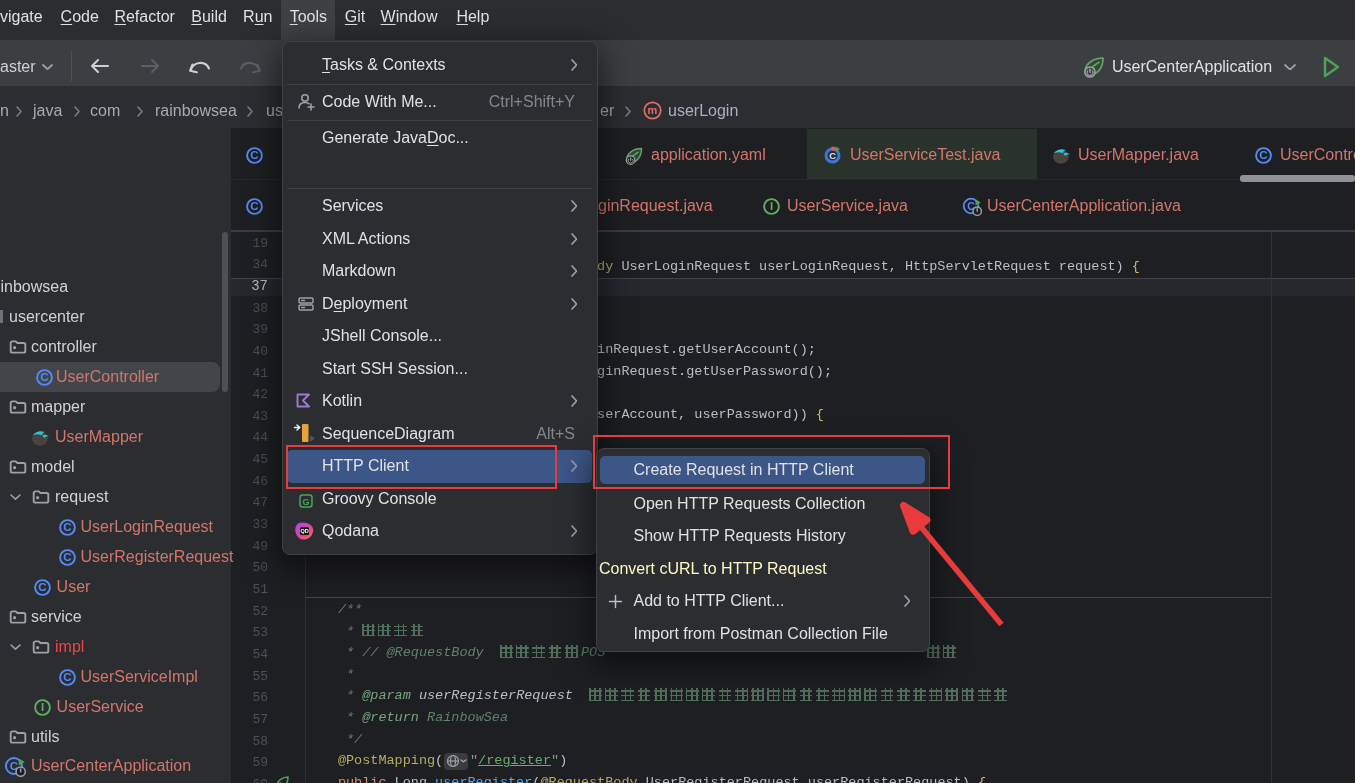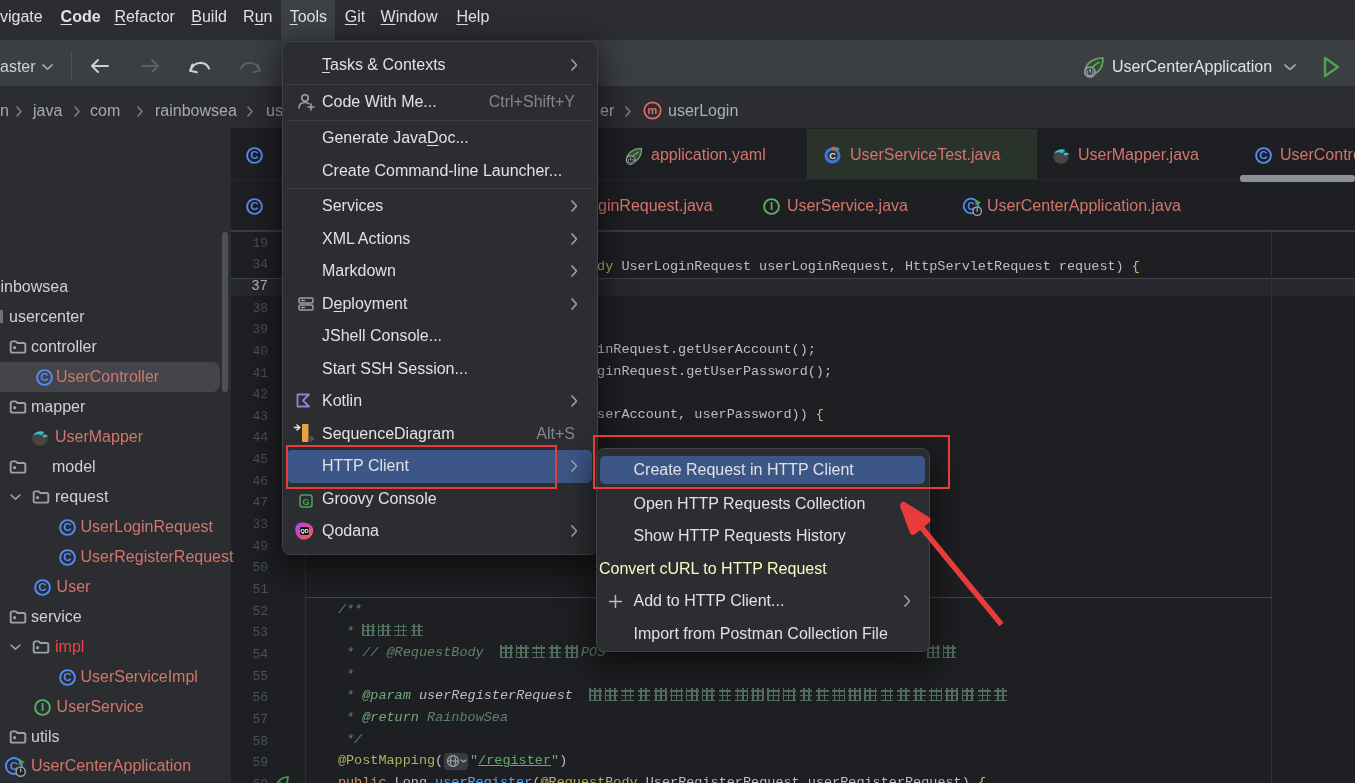--- a/index.html
+++ b/index.html
@@ -25,21 +25,21 @@
 </style></head><body>
 <div id="app">
 
 <div class="abs" style="left:0;top:0;width:1355px;height:40px;background:#2b2d30;"></div>
 <div class="abs" style="left:281px;top:0;width:54px;height:40px;background:#3e4144;"></div>
 <div class="abs" style="left:0;top:40px;width:1355px;height:46px;background:#3c3f42;"></div>
 <div class="abs" style="left:0;top:86px;width:1355px;height:42px;background:#2b2d30;"></div>
 <div class="abs" style="left:0;top:128px;width:231px;height:655px;background:#2b2d30;"></div>
 <div class="abs" style="left:231px;top:128px;width:1124px;height:655px;background:#1e1f22;"></div>
 <div class="row" style="left:0px;top:8px;color:#dfe1e5;">vigate</div>
-<div class="row" style="left:60.6px;top:8px;color:#dfe1e5;font-weight:bold;"><span class="u">C</span>ode</div>
+<div class="row" style="left:60.6px;top:8px;color:#dfe1e5;"><span class="u">C</span>ode</div>
 <div class="row" style="left:114.4px;top:8px;color:#dfe1e5;"><span class="u">R</span>efactor</div>
 <div class="row" style="left:191.3px;top:8px;color:#dfe1e5;"><span class="u">B</span>uild</div>
 <div class="row" style="left:243.1px;top:8px;color:#dfe1e5;">R<span class="u">u</span>n</div>
 <div class="row" style="left:289.7px;top:8px;color:#dfe1e5;"><span class="u">T</span>ools</div>
 <div class="row" style="left:344.8px;top:8px;color:#dfe1e5;"><span class="u">G</span>it</div>
 <div class="row" style="left:380.6px;top:8px;color:#dfe1e5;"><span class="u">W</span>indow</div>
 <div class="row" style="left:456.4px;top:8px;color:#dfe1e5;"><span class="u">H</span>elp</div>
 <div class="row" style="left:0px;top:58px;color:#ced0d6;">aster</div>
 <svg class="abs" style="left:41.5px;top:63.975px;" width="11" height="6.050000000000001" viewBox="0 0 11 6.050000000000001">
       <path d="M1 1 L5.5 5.050000000000001 L10 1" fill="none" stroke="#9da0a8" stroke-width="1.8" stroke-linecap="round" stroke-linejoin="round"></path>
@@ -117,21 +117,21 @@
 <svg class="abs" style="left:9px;top:398.0px;" width="18" height="18" viewBox="0 0 16 16">
       <path d="M1.5 4.5 C1.5 3.7 2.2 3 3 3 L6 3 L7.5 4.5 L13 4.5 C13.8 4.5 14.5 5.2 14.5 6 L14.5 11.5 C14.5 12.3 13.8 13 13 13 L3 13 C2.2 13 1.5 12.3 1.5 11.5 Z" fill="none" stroke="#9da0a8" stroke-width="1.7" stroke-linejoin="round"></path>
       <circle cx="5" cy="8.6" r="1.4" fill="#9da0a8"></circle>
     </svg>
 <div class="row" style="left:55px;top:428px;color:#d2766b;">UserMapper</div>
 <svg class="abs" style="left:31px;top:427.5px;" width="19" height="19" viewBox="0 0 17 17">
       <ellipse cx="8" cy="9.6" rx="7" ry="6.2" fill="#4a4441"></ellipse>
       <path d="M1.5 6.5 Q6 1.5 12 3.5 Q10 4.5 9.5 6.5 Q6 4.5 1.5 6.5 Z" fill="#2ac8d6"></path>
       <path d="M10 6.8 Q13.5 5 16 7.5 Q13 7 12 9 Z" fill="#2ac8d6"></path>
     </svg>
-<div class="row" style="left:31px;top:458px;color:#cfd1d5;margin-left:21px;">model</div>
+<div class="row" style="left:31px;top:458px;color:#cfd1d5;">model</div>
 <svg class="abs" style="left:9px;top:458.0px;" width="18" height="18" viewBox="0 0 16 16">
       <path d="M1.5 4.5 C1.5 3.7 2.2 3 3 3 L6 3 L7.5 4.5 L13 4.5 C13.8 4.5 14.5 5.2 14.5 6 L14.5 11.5 C14.5 12.3 13.8 13 13 13 L3 13 C2.2 13 1.5 12.3 1.5 11.5 Z" fill="none" stroke="#9da0a8" stroke-width="1.7" stroke-linejoin="round"></path>
       <circle cx="5" cy="8.6" r="1.4" fill="#9da0a8"></circle>
     </svg>
 <div class="row" style="left:55px;top:488px;color:#cfd1d5;">request</div>
 <svg class="abs" style="left:32px;top:488.0px;" width="18" height="18" viewBox="0 0 16 16">
       <path d="M1.5 4.5 C1.5 3.7 2.2 3 3 3 L6 3 L7.5 4.5 L13 4.5 C13.8 4.5 14.5 5.2 14.5 6 L14.5 11.5 C14.5 12.3 13.8 13 13 13 L3 13 C2.2 13 1.5 12.3 1.5 11.5 Z" fill="none" stroke="#9da0a8" stroke-width="1.7" stroke-linejoin="round"></path>
       <circle cx="5" cy="8.6" r="1.4" fill="#9da0a8"></circle>
     </svg>
 <svg class="abs" style="left:10.0px;top:493.975px;" width="11" height="6.050000000000001" viewBox="0 0 11 6.050000000000001">
@@ -304,21 +304,20 @@
 <div class="abs" style="left:287px;top:450.2px;width:305px;height:32.5px;background:#3c5687;border-radius:5px;"></div>
 <div class="row" style="left:322px;top:56px;color:#dfe1e5;"><span class="u">T</span>asks &amp; Contexts</div>
 <svg class="abs" style="left:570.7px;top:59.0px;" width="6.6000000000000005" height="12" viewBox="0 0 6.6000000000000005 12">
       <path d="M1 1 L5.6000000000000005 6.0 L1 11" fill="none" stroke="#9da0a8" stroke-width="1.7" stroke-linecap="round" stroke-linejoin="round"></path>
     </svg>
 <div class="abs" style="left:287px;top:83.5px;width:305px;height:1px;background:#3d3f43;"></div>
 <div class="row" style="left:322px;top:92.7px;color:#dfe1e5;">Code With Me...</div>
 <div class="row" style="left:0;top:92.7px;width:575px;text-align:right;color:#84868c;">Ctrl+Shift+Y</div>
 <div class="abs" style="left:287px;top:120.1px;width:305px;height:1px;background:#3d3f43;"></div>
 <div class="row" style="left:322px;top:129px;color:#dfe1e5;">Generate Java<span class="u">D</span>oc...</div>
-<div class="row" style="left:322px;top:161.5px;color:#dfe1e5;">Create Command-line Launcher...</div>
 <div class="abs" style="left:287px;top:187.5px;width:305px;height:1px;background:#3d3f43;"></div>
 <div class="row" style="left:322px;top:197.4px;color:#dfe1e5;">Services</div>
 <svg class="abs" style="left:570.7px;top:200.4px;" width="6.6000000000000005" height="12" viewBox="0 0 6.6000000000000005 12">
       <path d="M1 1 L5.6000000000000005 6.0 L1 11" fill="none" stroke="#9da0a8" stroke-width="1.7" stroke-linecap="round" stroke-linejoin="round"></path>
     </svg>
 <div class="row" style="left:322px;top:229.9px;color:#dfe1e5;">XML Actions</div>
 <svg class="abs" style="left:570.7px;top:232.9px;" width="6.6000000000000005" height="12" viewBox="0 0 6.6000000000000005 12">
       <path d="M1 1 L5.6000000000000005 6.0 L1 11" fill="none" stroke="#9da0a8" stroke-width="1.7" stroke-linecap="round" stroke-linejoin="round"></path>
     </svg>
 <div class="row" style="left:322px;top:262.4px;color:#dfe1e5;">Markdown</div>

